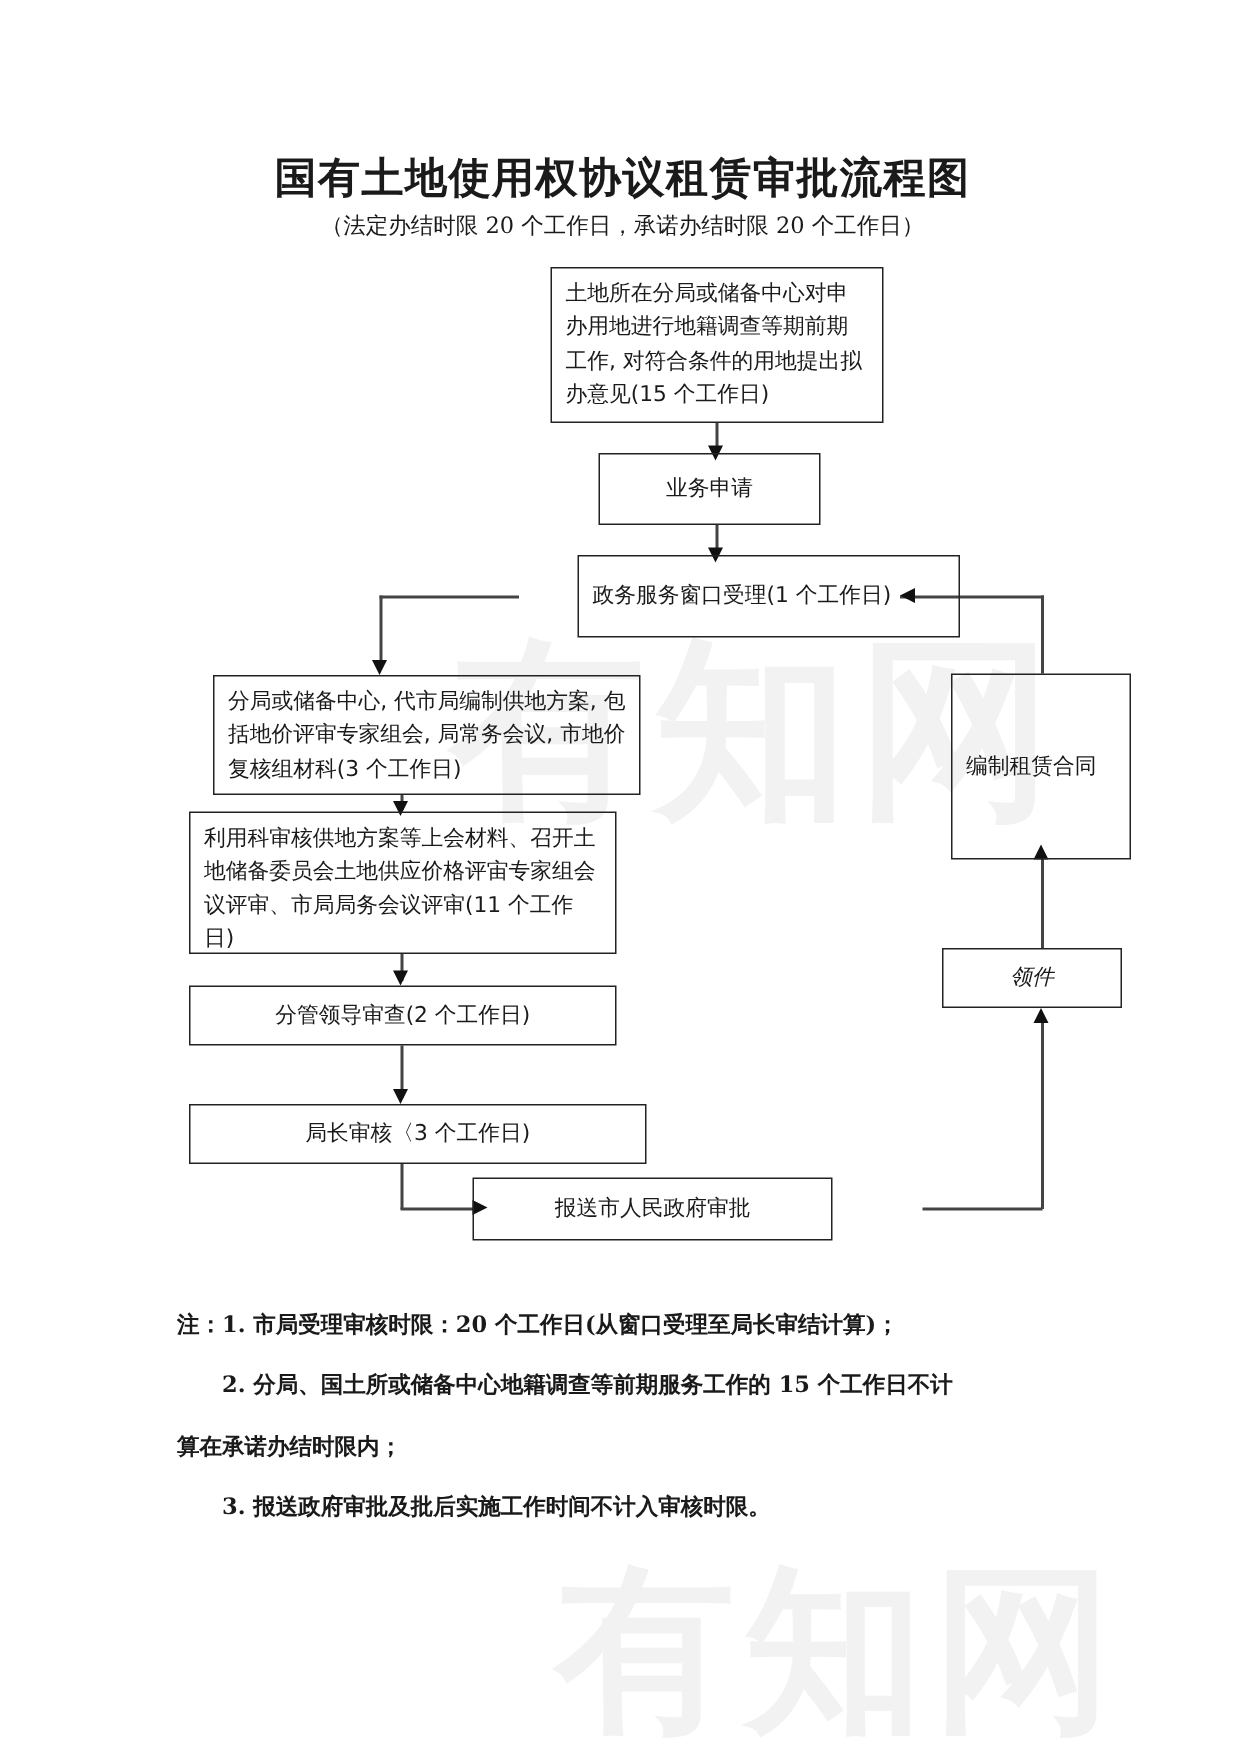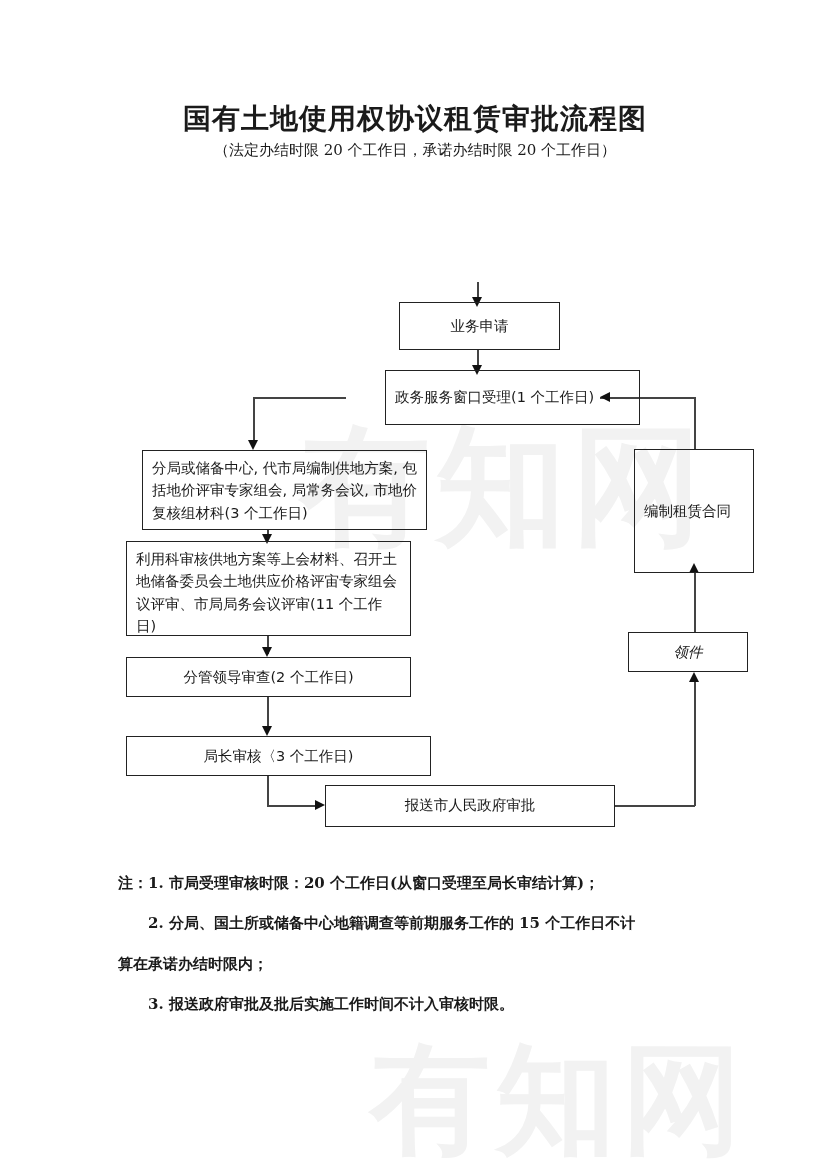--- a/index.html
+++ b/index.html
@@ -62,25 +62,28 @@
 <body>
 
 <div id="page">
 
   <div class="wm wm1">有知网</div>
   <div class="wm wm2">有知网</div>
 
   <div class="title">国有土地使用权协议租赁审批流程图</div>
   <div class="subtitle">（法定办结时限 20 个工作日，承诺办结时限 20 个工作日）</div>
 
+  <div class="box" style="left:367px;top:178px;width:222px;height:104px;">
+    <span class="txt">土地所在分局或储备中心对申办用地进行地籍调查等期前期工作, 对符合条件的用地提出拟办意见(15 个工作日)</span>
+  </div>
 
   <div class="ln lnv" style="left:477px;top:282px;height:20px;"></div>
   <div class="arw arw-d" style="left:472px;top:297px;"></div>
 
-  <div class="box center" style="left:399px;top:302px;width:161px;height:48px;">
+  <div class="box center" style="left:399px;top:302px;width:148px;height:48px;">
     <span>业务申请</span>
   </div>
 
   <div class="ln lnv" style="left:477px;top:350px;height:20px;"></div>
   <div class="arw arw-d" style="left:472px;top:365px;"></div>
 
   <div class="box mid" style="left:345px;top:370px;width:255px;height:55px;margin-left:40px;">
     <span>政务服务窗口受理(1 个工作日)</span>
   </div>
 
@@ -114,21 +117,21 @@
   <div class="arw arw-d" style="left:262px;top:726px;"></div>
 
   <div class="box center" style="left:126px;top:736px;width:305px;height:40px;">
     <span>局长审核〈3 个工作日)</span>
   </div>
 
   <div class="ln lnv" style="left:267px;top:776px;height:30px;"></div>
   <div class="ln lnh" style="left:267px;top:805px;width:50px;"></div>
   <div class="arw arw-r" style="left:315px;top:800px;"></div>
 
-  <div class="box center" style="left:325px;top:785px;width:290px;height:42px;font-family:Liberation Mono, monospace;">
+  <div class="box center" style="left:315px;top:785px;width:240px;height:42px;">
     <span>报送市人民政府审批</span>
   </div>
 
   <div class="ln lnh" style="left:615px;top:805px;width:80px;"></div>
   <div class="ln lnv" style="left:694px;top:680px;height:126px;"></div>
   <div class="arw arw-u" style="left:689px;top:672px;"></div>
 
   <div class="box center" style="left:628px;top:632px;width:120px;height:40px;font-style:italic;">
     <span>领件</span>
   </div>

